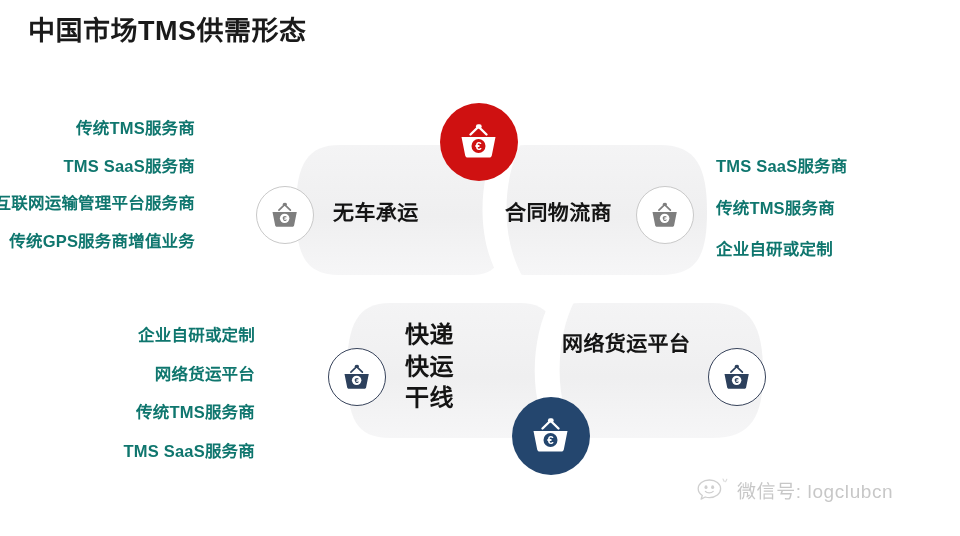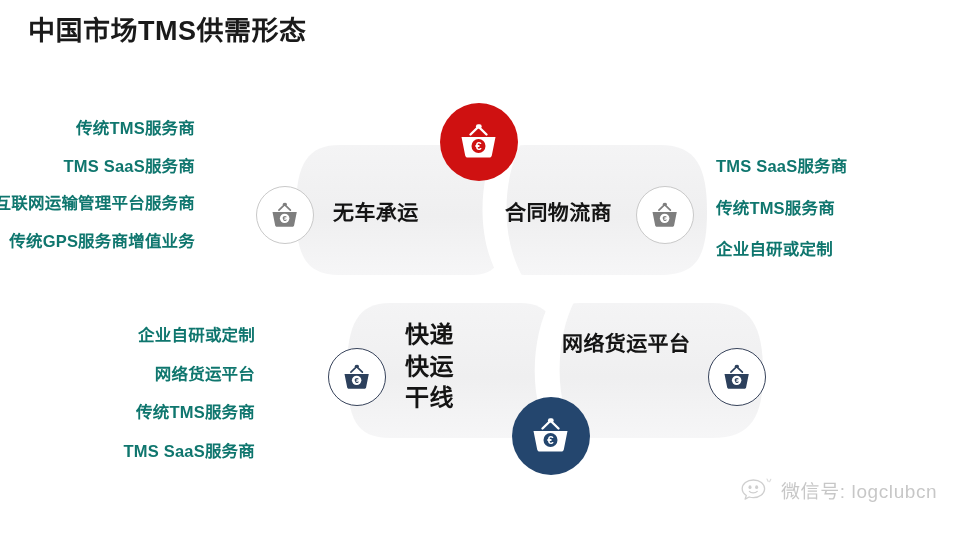--- a/index.html
+++ b/index.html
@@ -153,21 +153,21 @@
   #icon-red-top     { left: 440px; top: 103px; }
   #icon-gray-left   { left: 256px; top: 186px; }
   #icon-gray-right  { left: 636px; top: 186px; }
   #icon-navy-bottom { left: 512px; top: 397px; }
   #icon-navy-left   { left: 328px; top: 348px; }
   #icon-navy-right  { left: 708px; top: 348px; }
 
   
   #watermark {
     position: absolute;
-    left: 740px;
+    left: 696px;
     top: 476px;
     display: flex;
     align-items: center;
     gap: 7px;
     opacity: 0.55;
   }
   #watermark .wm-text {
     font-size: 19px;
     color: #9a9a9a;
     letter-spacing: 0.6px;

